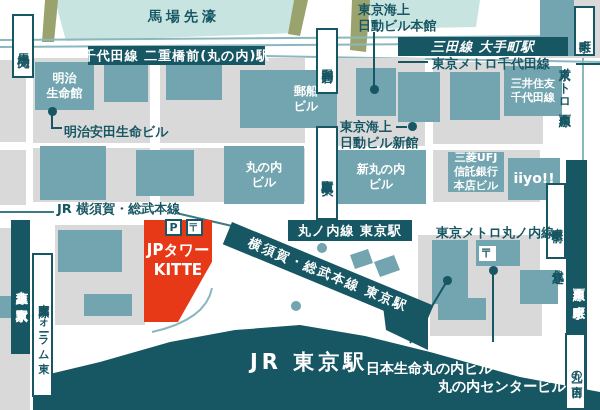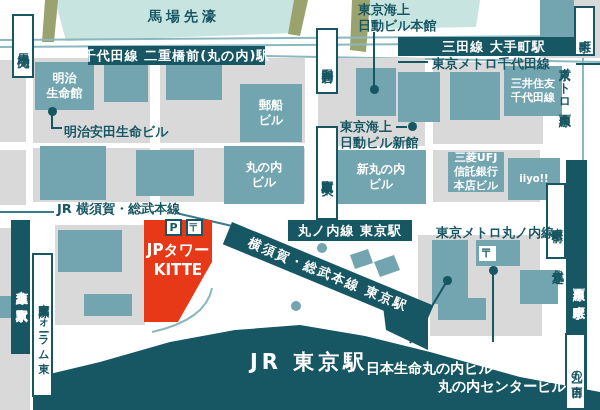--- a/index.html
+++ b/index.html
@@ -72,37 +72,37 @@
   <div class="blk" style="left:433px;top:150px;width:107px;height:52px;"></div>
   <div class="blk" style="left:55px;top:225px;width:90px;height:100px;"></div>
   <div class="blk" style="left:418px;top:235px;width:122px;height:72px;"></div>
   <div class="blk" style="left:430px;top:298px;width:112px;height:38px;"></div>
   <div class="blk" style="left:540px;top:0;width:60px;height:58px;"></div>
 
   <div class="bldg" style="left:35px;top:62px;width:59px;height:48px;"><span>明治
 生命館</span></div>
   <div class="bldg" style="left:104px;top:62px;width:44px;height:40px;"></div>
   <div class="bldg" style="left:166px;top:64px;width:56px;height:36px;"></div>
-  <div class="bldg" style="left:240px;top:84px;width:62px;height:58px;"><span>郵船
+  <div class="bldg" style="left:240px;top:70px;width:62px;height:58px;padding-left:35px;"><span>郵船
 ビル</span></div>
   <div class="bldg" style="left:40px;top:146px;width:66px;height:54px;"></div>
   <div class="bldg" style="left:136px;top:150px;width:58px;height:46px;"></div>
   <div class="bldg" style="left:224px;top:146px;width:80px;height:58px;"><span>丸の内
 ビル</span></div>
   <div class="bldg" style="left:356px;top:68px;width:40px;height:48px;"></div>
   <div class="bldg" style="left:398px;top:72px;width:42px;height:50px;"></div>
   <div class="bldg" style="left:336px;top:150px;width:90px;height:54px;"><span>新丸の内
 ビル</span></div>
   <div class="bldg" style="left:450px;top:72px;width:50px;height:48px;"></div>
   <div class="bldg" style="left:504px;top:66px;width:58px;height:50px;font-size:11px;"><span>三井住友
 千代田線</span></div>
   <div class="bldg" style="left:448px;top:152px;width:56px;height:40px;font-size:11px;"><span>三菱UFJ
 信託銀行
 本店ビル</span></div>
-  <div class="bldg" style="left:508px;top:158px;width:52px;height:42px;font-size:10px;"><span>iiyo!!</span></div>
+  <div class="bldg" style="left:508px;top:158px;width:52px;height:42px;font-size:14px;"><span>iiyo!!</span></div>
   <div class="bldg" style="left:58px;top:230px;width:64px;height:42px;"></div>
   <div class="bldg" style="left:84px;top:294px;width:48px;height:22px;"></div>
   <div class="bldg" style="left:0;top:296px;width:28px;height:22px;"></div>
   <div class="bldg" style="left:432px;top:240px;width:36px;height:64px;"></div>
   <div class="bldg" style="left:476px;top:240px;width:44px;height:26px;"></div>
   <div class="bldg" style="left:520px;top:270px;width:38px;height:34px;"></div>
   <div class="bldg" style="left:438px;top:298px;width:48px;height:22px;"></div>
   <div class="bldg" style="left:540px;top:0;width:34px;height:56px;"></div>
 
   <svg id="svg-over" width="600" height="410" viewBox="0 0 600 410">
@@ -130,21 +130,21 @@
   <div class="icon-box" style="left:186px;top:219px;">
       <span>〒</span>
     </div>
   <div class="icon-box" style="left:479px;top:246px;border:none;width:17px;height:15px;font-size:12px;">
       <span>〒</span>
     </div>
 
   <div class="banner" style="left:88px;top:46px;width:177px;height:19px;">
       <span>千代田線 二重橋前(丸の内)駅</span>
     </div>
-  <div class="banner" style="left:398px;top:37px;width:192px;height:19px;">
+  <div class="banner" style="left:398px;top:37px;width:170px;height:19px;font-style:italic;">
       <span>三田線 大手町駅</span>
     </div>
   <div class="banner" style="left:288px;top:220px;width:124px;height:21px;">
       <span>丸ノ内線 東京駅</span>
     </div>
   <div class="diag-band">
       <span>横須賀・総武本線 東京駅</span>
     </div>
 
   <div class="vband" style="left:11px;top:220px;width:19px;height:134px;">

